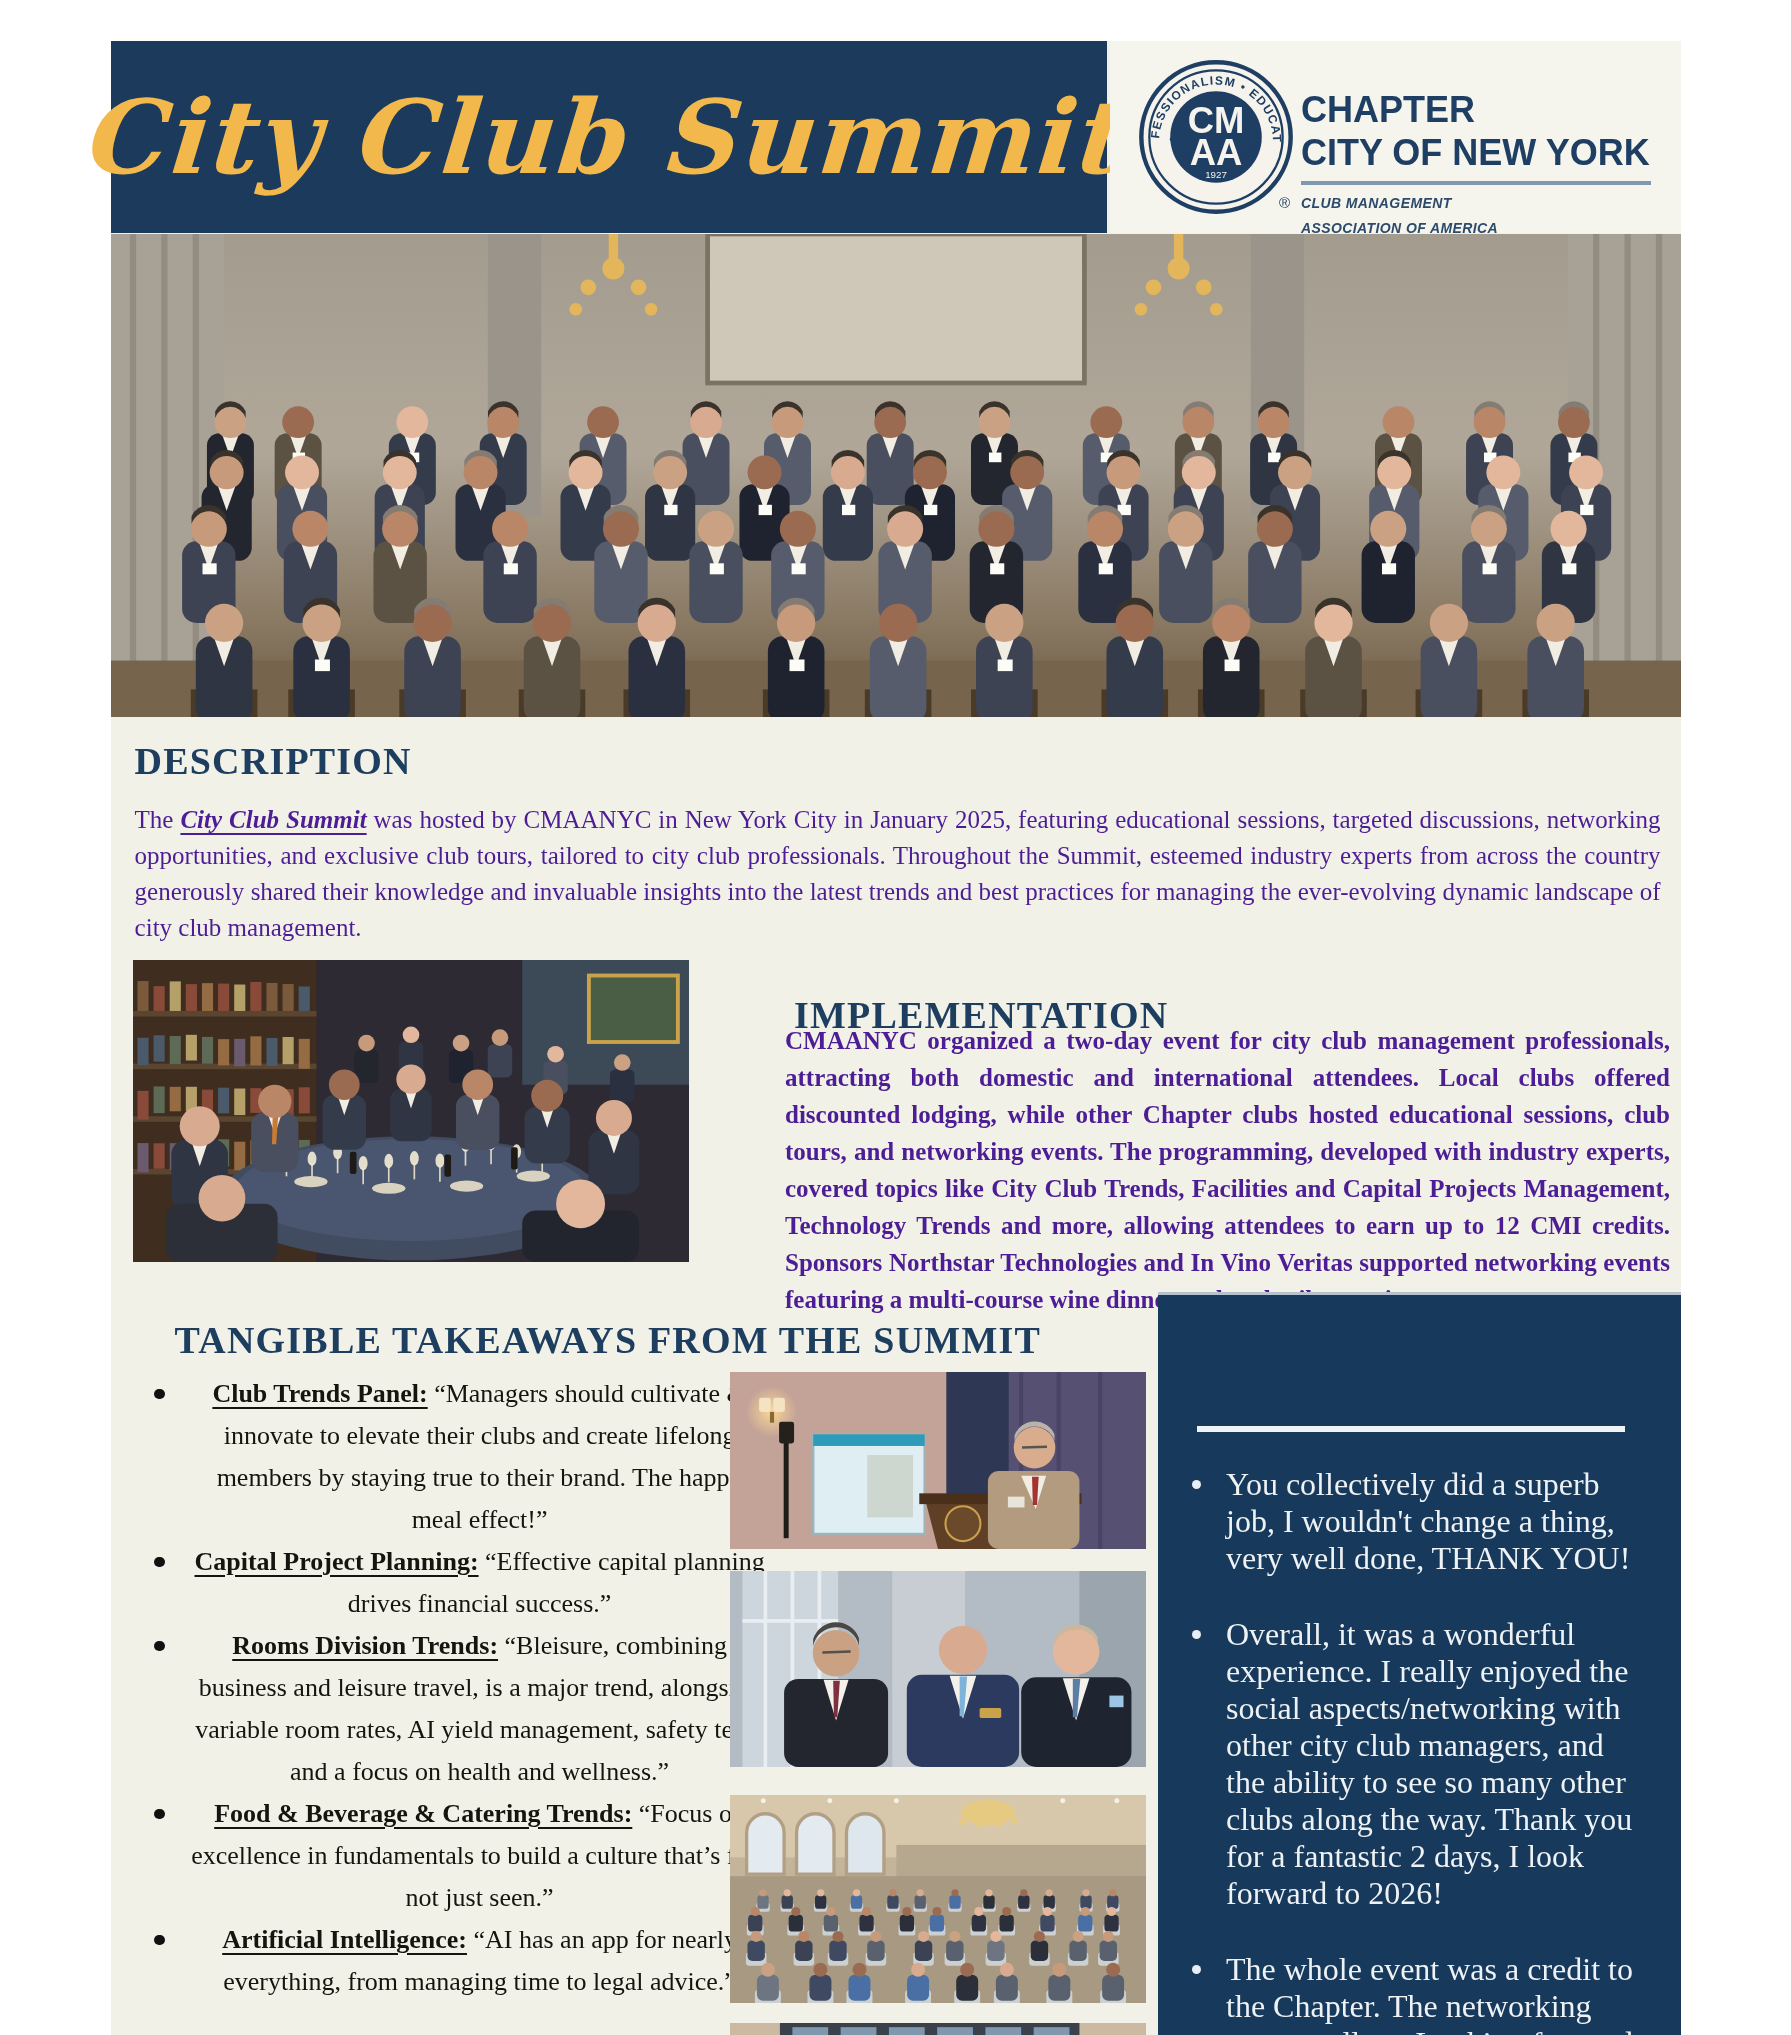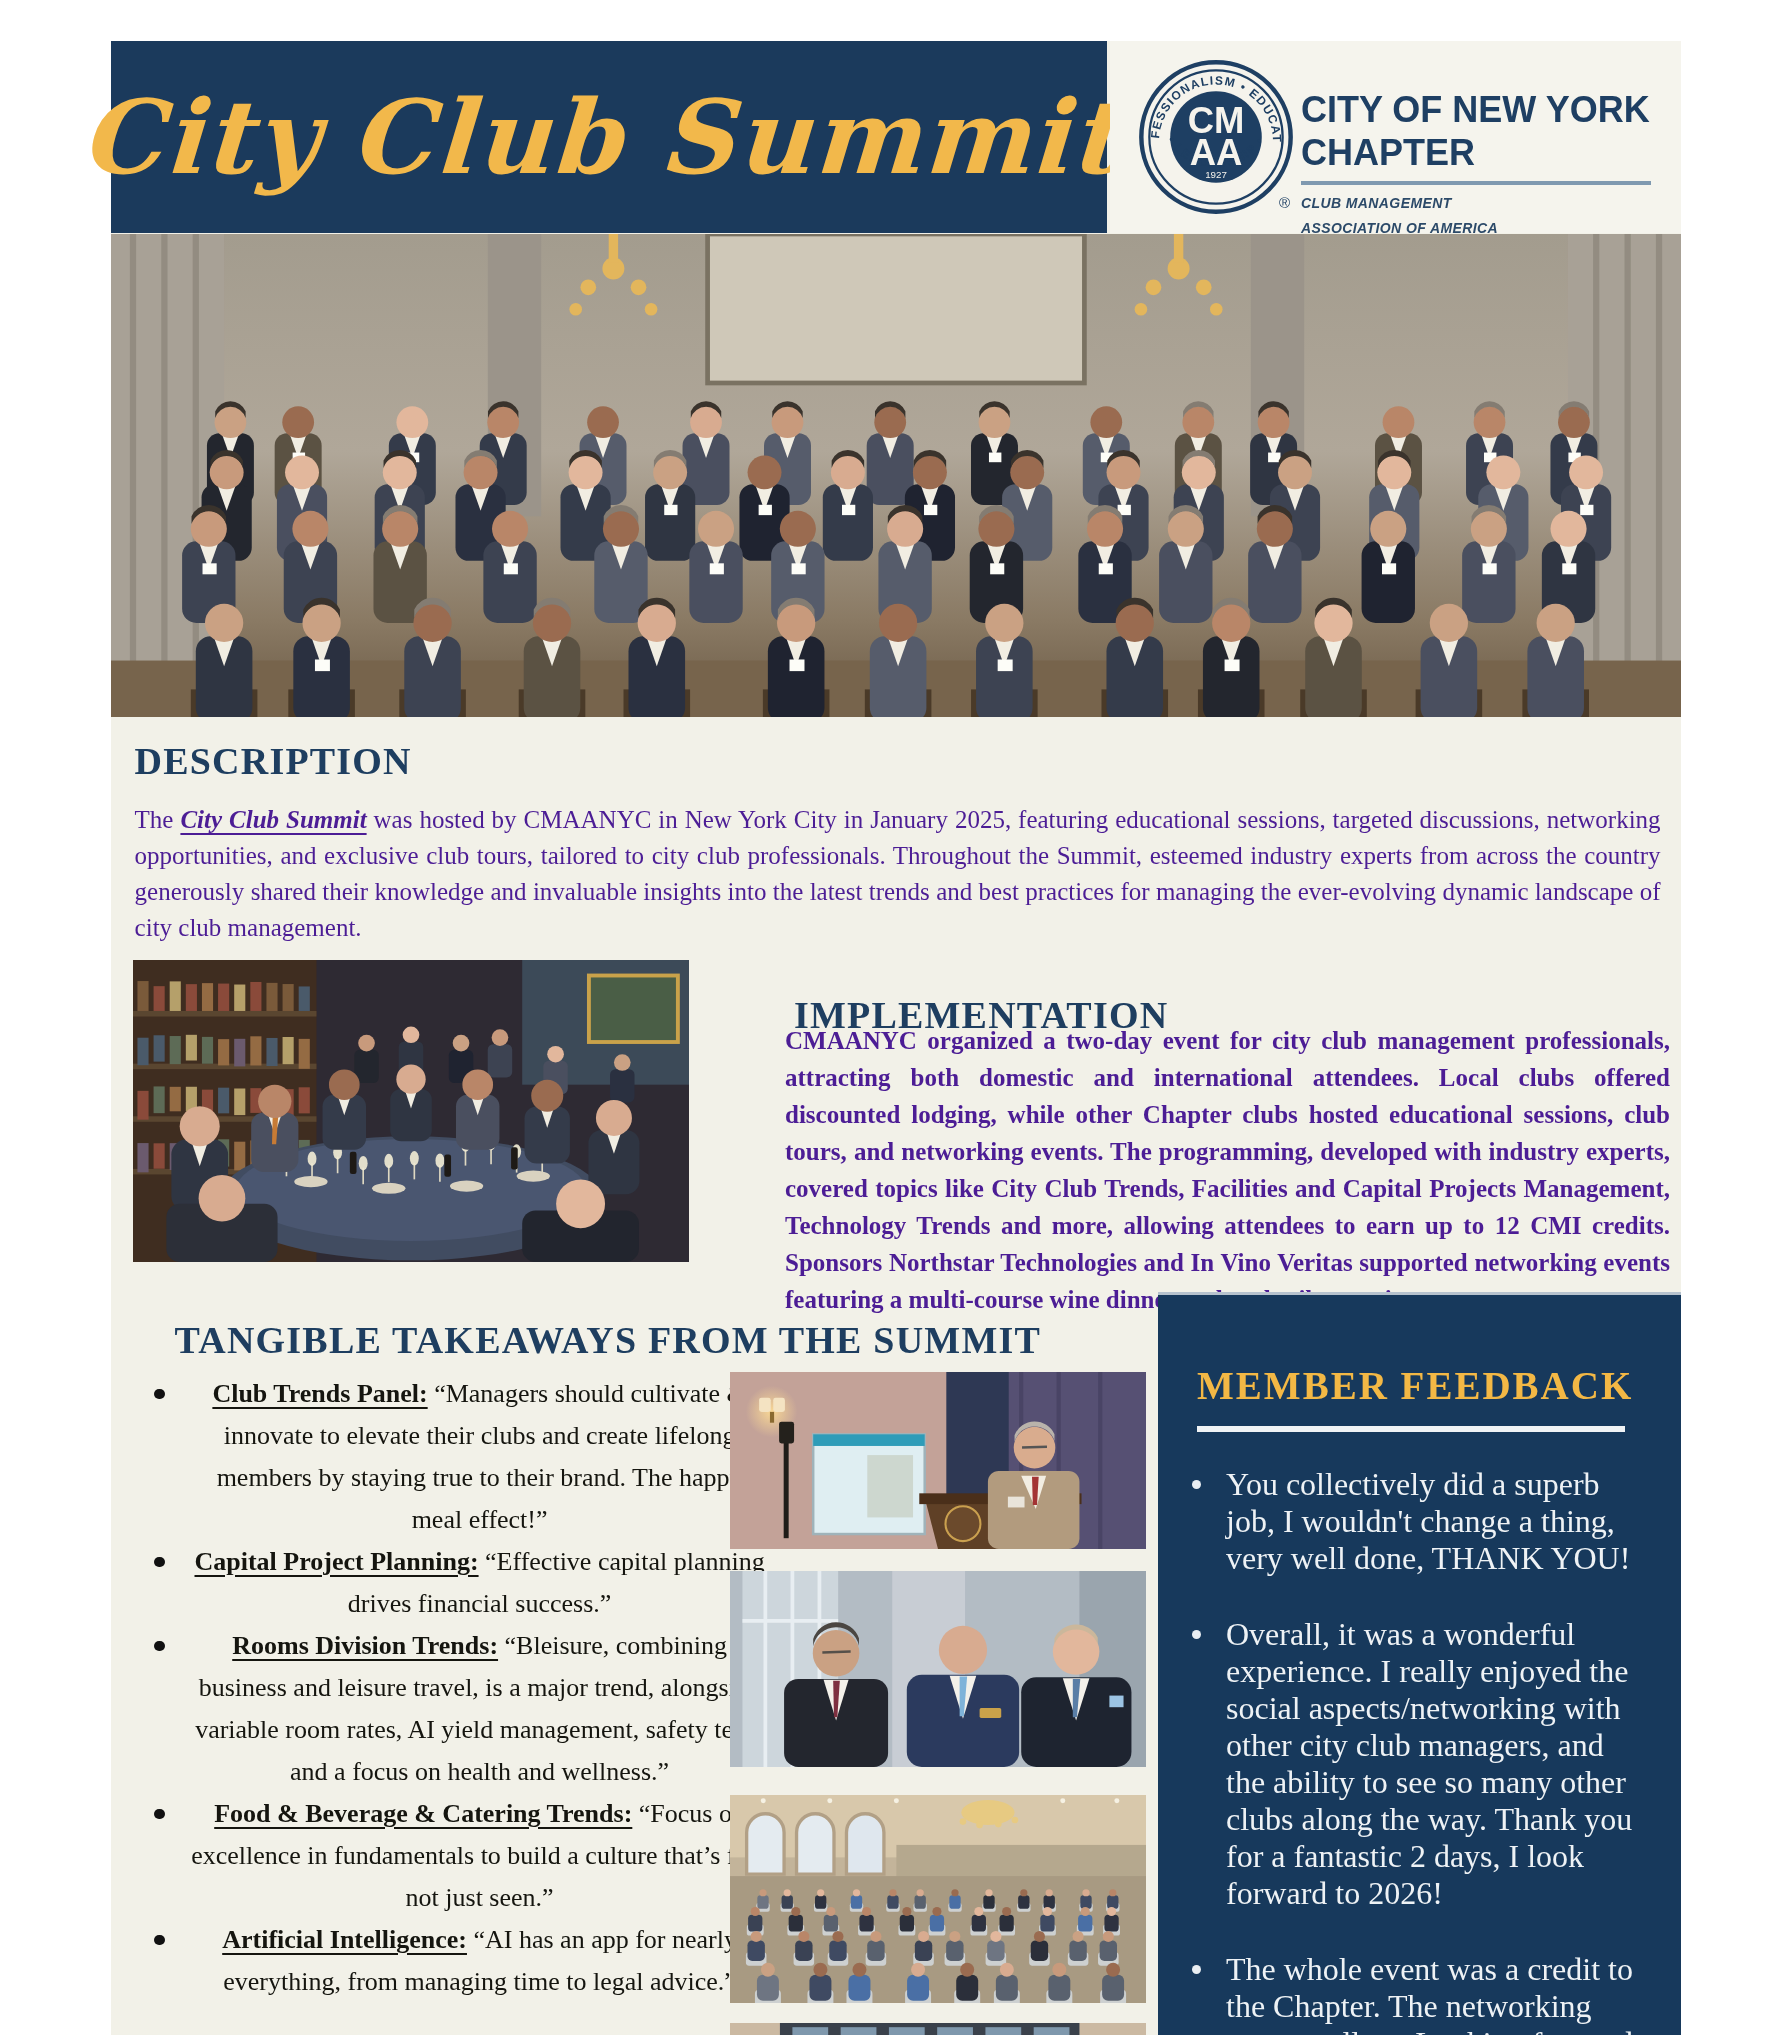--- a/index.html
+++ b/index.html
@@ -68,22 +68,22 @@
       </text>
       <text font-family="Liberation Sans, sans-serif" font-size="27" font-weight="bold" fill="#1e3f63" letter-spacing="4">
         <textPath href="#arcBot" startOffset="50%" text-anchor="middle">• LEADERSHIP •</textPath>
       </text>
       <text x="0" y="-8" text-anchor="middle" font-family="Liberation Sans, sans-serif" font-size="82" font-weight="bold" fill="#f5f3ec">CM</text>
       <text x="0" y="62" text-anchor="middle" font-family="Liberation Sans, sans-serif" font-size="82" font-weight="bold" fill="#f5f3ec">AA</text>
       <text x="0" y="92" text-anchor="middle" font-family="Liberation Sans, sans-serif" font-size="22" fill="#f5f3ec">1927</text>
       <text x="142" y="160" font-family="Liberation Sans, sans-serif" font-size="34" fill="#1e3f63">®</text>
     </svg>
     <div class="logo-text">
+      <div class="logo-main">CHAPTER</div>
       <div class="logo-main">CITY OF NEW YORK</div>
-      <div class="logo-main">CHAPTER</div>
       <div class="logo-rule"></div>
       <div class="logo-sub">CLUB MANAGEMENT</div>
       <div class="logo-sub">ASSOCIATION OF AMERICA</div>
     </div>
   </div>
 
   <div class="photo ph-group">
     <svg viewBox="0 0 1000 308" preserveAspectRatio="none">
       <defs>
         <linearGradient id="gpbg" x1="0" y1="0" x2="0" y2="1">
@@ -814,21 +814,20 @@
         <path d="M 792 304 L 846 304 L 820 388 Z" fill="#f4f1ea"></path>
         <path d="M 810 306 L 828 306 L 820 384 L 810 384 Z" fill="#c03a38"></path>
         <circle cx="818" cy="252" r="48" fill="#dcae92"></circle>
         <line x1="790" y1="250" x2="846" y2="248" stroke="#55504a" stroke-width="6"></line>
         <rect x="852" y="330" width="16" height="54" rx="8" fill="#1c1a18"></rect>
       </g>
     </svg>
   </div>
 
   <div class="fb">
-    <div class="fb-head">MEMBER FEEDBACK</div>
     <div class="fb-rule"></div>
     <ul class="fb-list">
         <li>You collectively did a superb job, I wouldn't change a thing, very well done, THANK YOU!</li>
         <li>Overall, it was a wonderful experience. I really enjoyed the social aspects/networking with other city club managers, and the ability to see so many other clubs along the way. Thank you for a fantastic 2 days, I look forward to 2026!</li>
         <li>The whole event was a credit to the Chapter. The networking was excellent. Looking forward to next year.</li>
         <li>It was great to get into some of the issues that specifically affect city clubs rather than golf clubs. These topics were geared in that direction and spark great thoughts &amp; conversation.</li>
       </ul>
   </div>
 
 </div>

